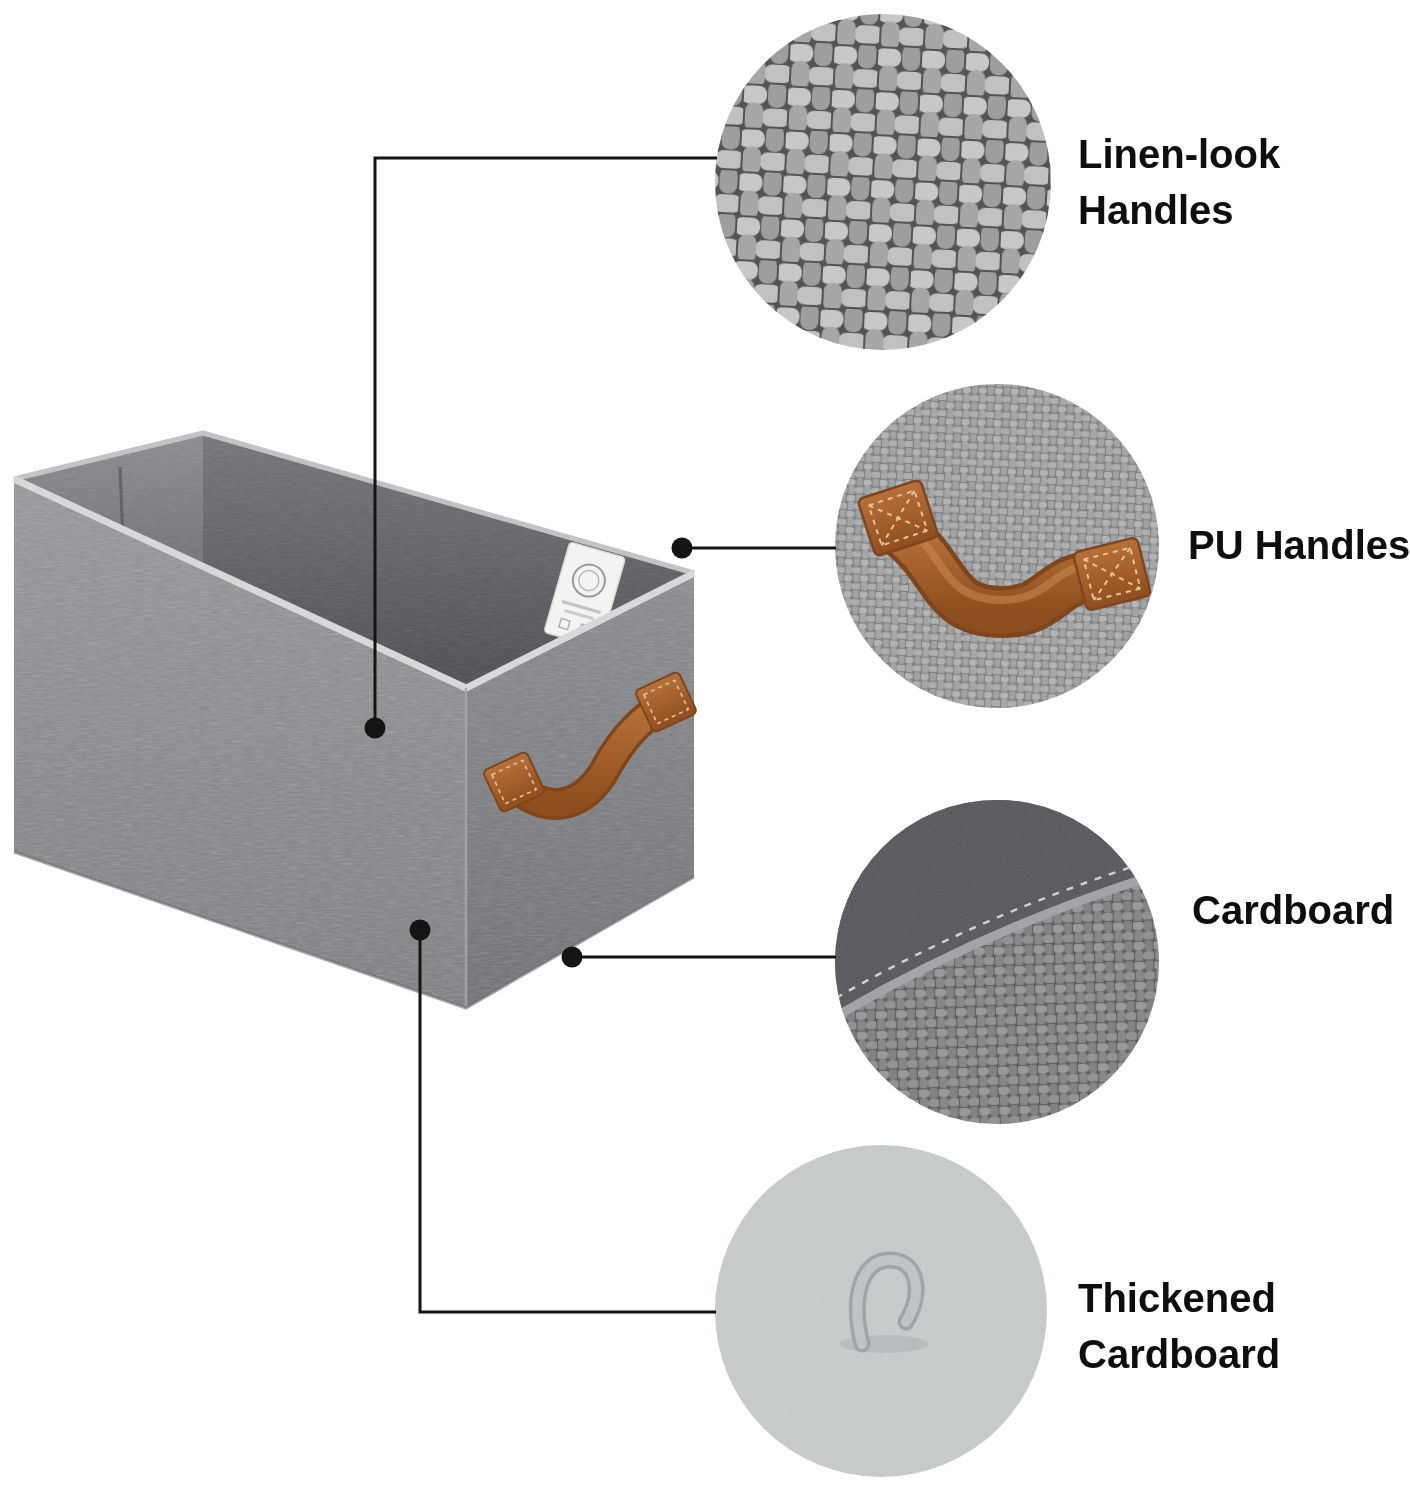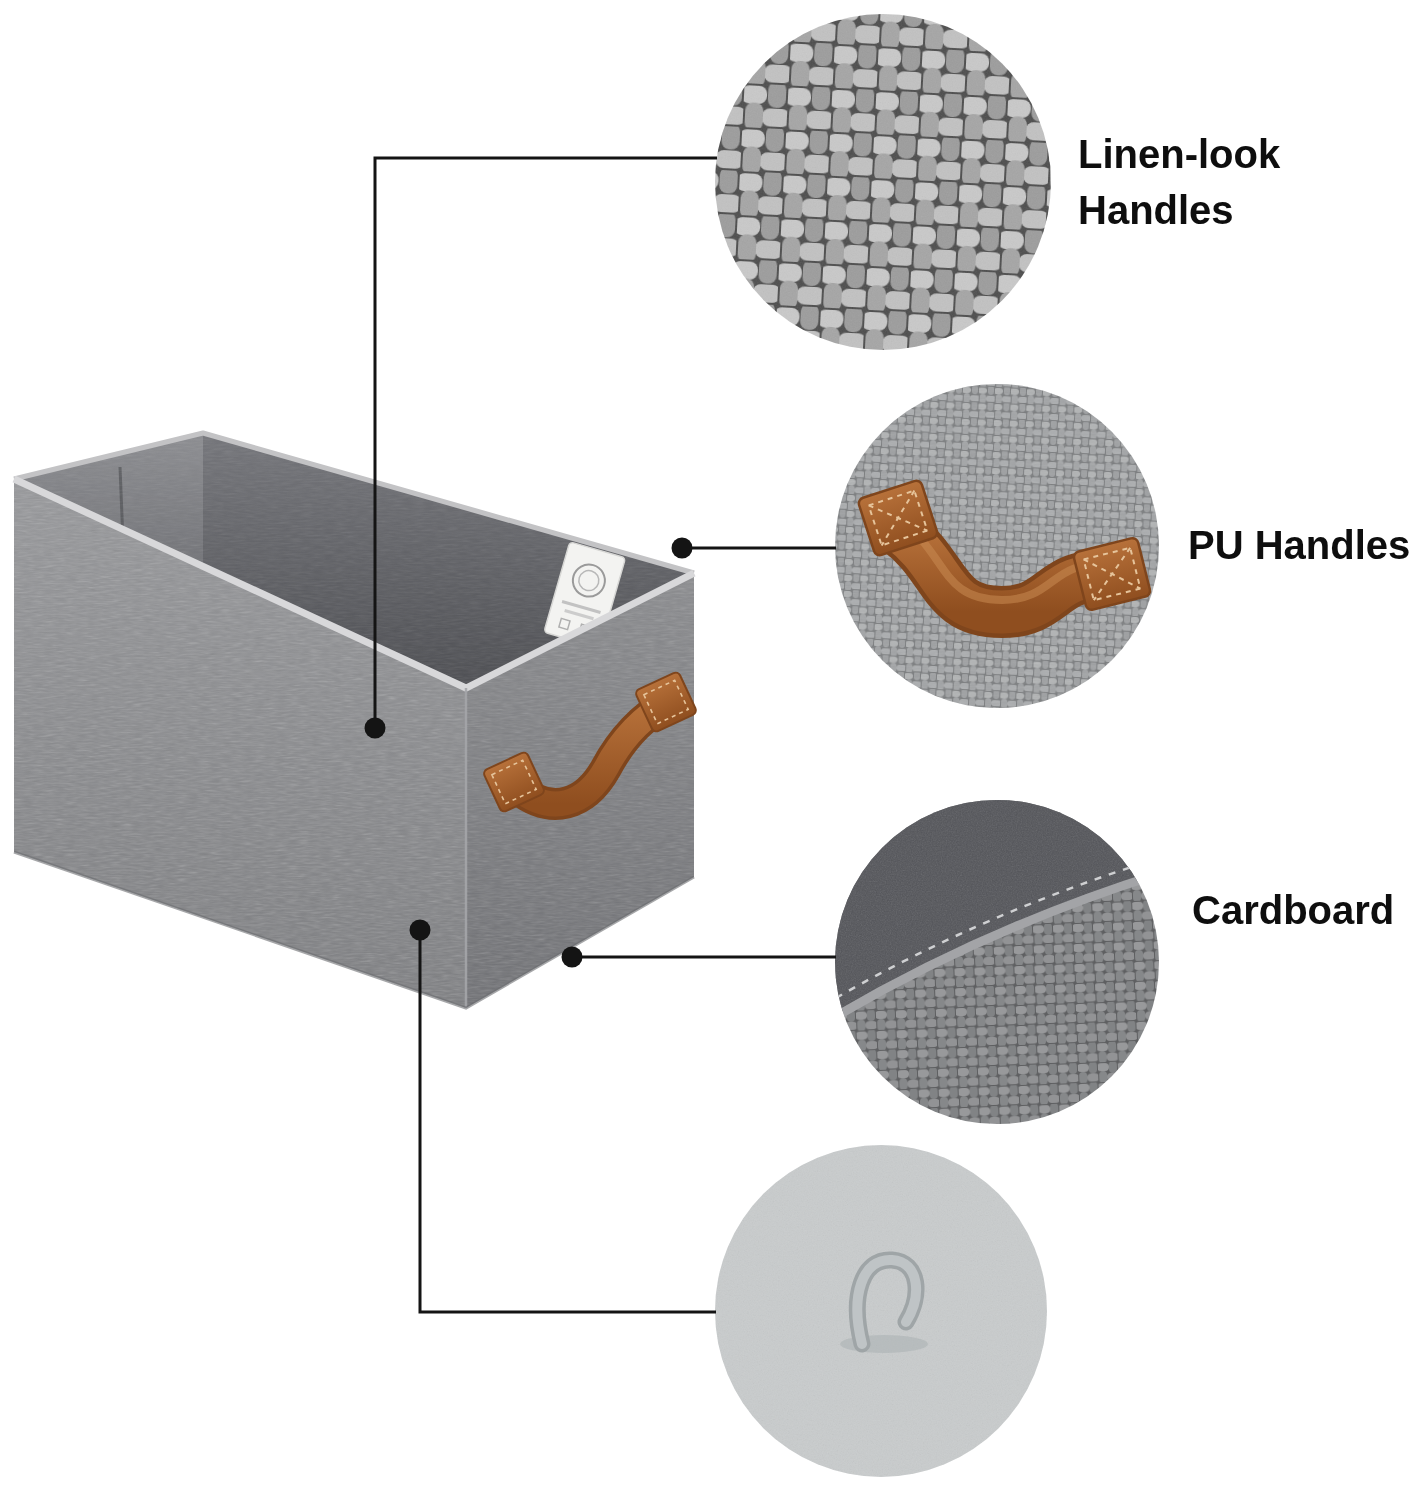--- a/index.html
+++ b/index.html
@@ -203,14 +203,18 @@
 <div class="feature-label" id="label-1">
   <div>Linen-look</div>
   <div>Handles</div>
 </div>
 <div class="feature-label" id="label-2">
   <div>PU Handles</div>
 </div>
 <div class="feature-label" id="label-3">
   <div>Cardboard</div>
 </div>
+<div class="feature-label" id="label-4">
+  <div>Thickened</div>
+  <div>Cardboard</div>
+</div>
 
 </div>
 
 </body></html>

